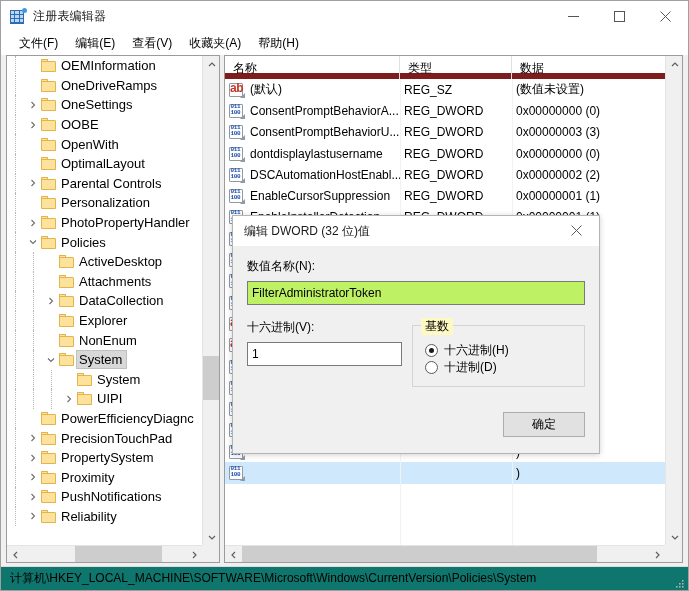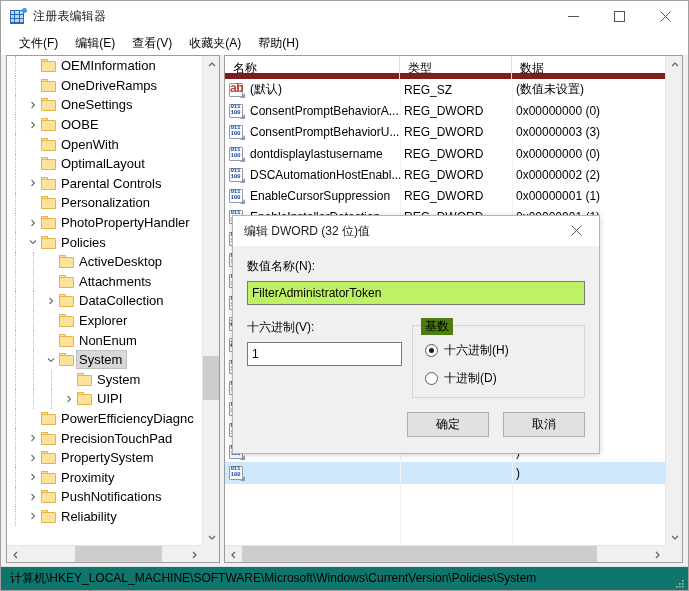--- a/index.html
+++ b/index.html
@@ -309,27 +309,26 @@
   }
   .groupbox {
     position: relative;
     flex: 1;
     border: 1px solid #d4d4d4;
     padding: 16px 10px 10px 12px;
     margin-top: 6px;
   }
   .groupbox legend {
     position: absolute; left: 8px; top: -8px;
-    background: #4d7c0f;
+    background: #fef9c3;
     padding: 0 4px;
     font-size: 12px; color: #000;
   }
   .radio-row {
     display: flex; align-items: center;
-    margin-bottom: 11px;
     font-size: 12px; color: #000;
   }
   .radio-row:last-child { margin-bottom: 0; }
   .radio {
     width: 13px; height: 13px; flex: none;
     border: 1px solid #5a5a5a;
     border-radius: 50%;
     background: #fff;
     margin-right: 6px;
     position: relative;
@@ -998,17 +997,16 @@
           <div class="radio-row">
             <span class="radio"></span>
             <span>十进制(D)</span>
           </div>
         </div>
       </div>
     </div>
 
     <div class="dlg-buttons">
       <div class="dlg-btn">确定</div>
-      <div class="dlg-btn">取消</div>
     </div>
   </div>
 
 </div>
 
 </body></html>

